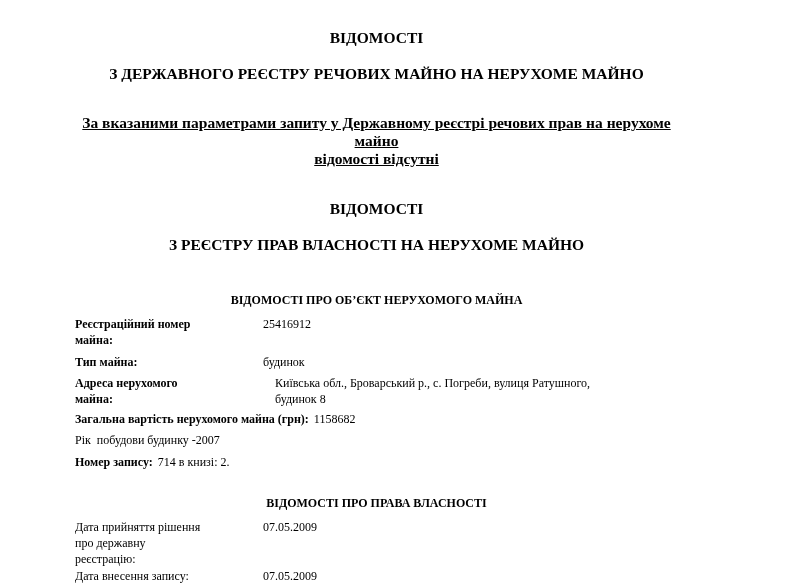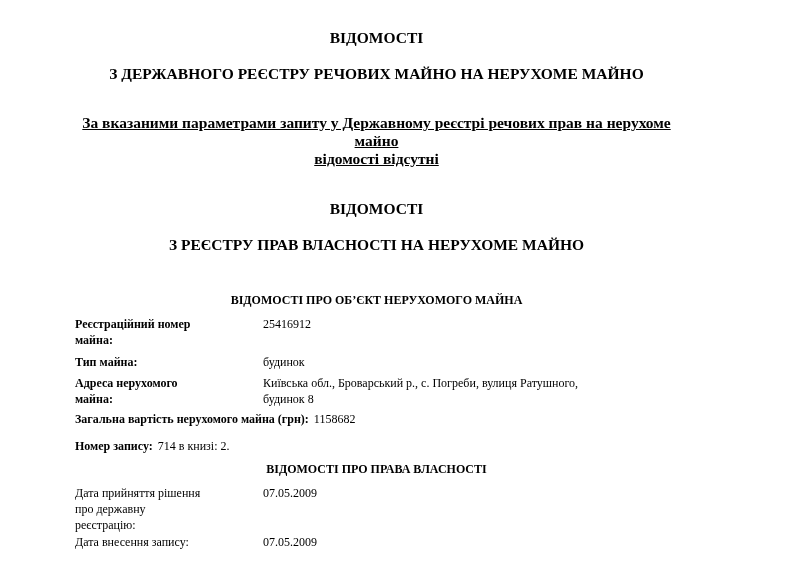--- a/index.html
+++ b/index.html
@@ -36,21 +36,21 @@
     text-decoration: underline;
   }
   .title-gap { margin-top: 14px; }
   .section-header {
     margin-top: 19px;
     text-align: center;
     font-weight: bold;
     font-size: 12px;
     line-height: 18px;
   }
-  .section-header.rights { margin-top: 6px; }
+  .section-header.rights { margin-top: 24px; }
   .fields { margin-top: 7px; }
   .row {
     display: flex;
     font-size: 12px;
     line-height: 16px;
   }
   .row .label {
     flex: 0 0 172px;
     width: 172px;
     margin-right: 16px;
@@ -58,21 +58,21 @@
   }
   .row .label.bold { font-weight: bold; }
   .row .value {
     width: 482px;
     white-space: pre-wrap;
   }
   .row.inline-row { display: block; }
   .inline-label { font-weight: bold; }
   .inline-value { margin-left: 5px; white-space: pre-wrap; text-align: right; }
   .mb1 { margin-bottom: 1px; }
-  .mb4 { margin-bottom: 4px; }
+  .mb4 { margin-bottom: 4px; gap: 12px; }
   .mb5 { margin-bottom: 5px; }
   .mb6 { margin-bottom: 6px; }
   .mb11 { margin-bottom: 11px; }
 </style>
 </head>
 <body>
 
 <div class="page">
 
   <div class="doc-title">
@@ -108,20 +108,21 @@
 майна:</div>
       <div class="value">Київська обл., Броварський р., с. Погреби, вулиця Ратушного,
 будинок 8</div>
     </div>
 
     <div class="row inline-row mb5">
       <span class="inline-label">Загальна вартість нерухомого майна (грн):</span><span class="inline-value">1158682</span>
     </div>
 
     <div class="row mb6">
+      <div class="value">Рік  побудови будинку -2007</div>
     </div>
 
     <div class="row inline-row">
       <span class="inline-label">Номер запису:</span><span class="inline-value">714 в книзі: 2.</span>
     </div>
 
   </div>
 
   <div class="section-header rights">ВІДОМОСТІ ПРО ПРАВА ВЛАСНОСТІ</div>
 

